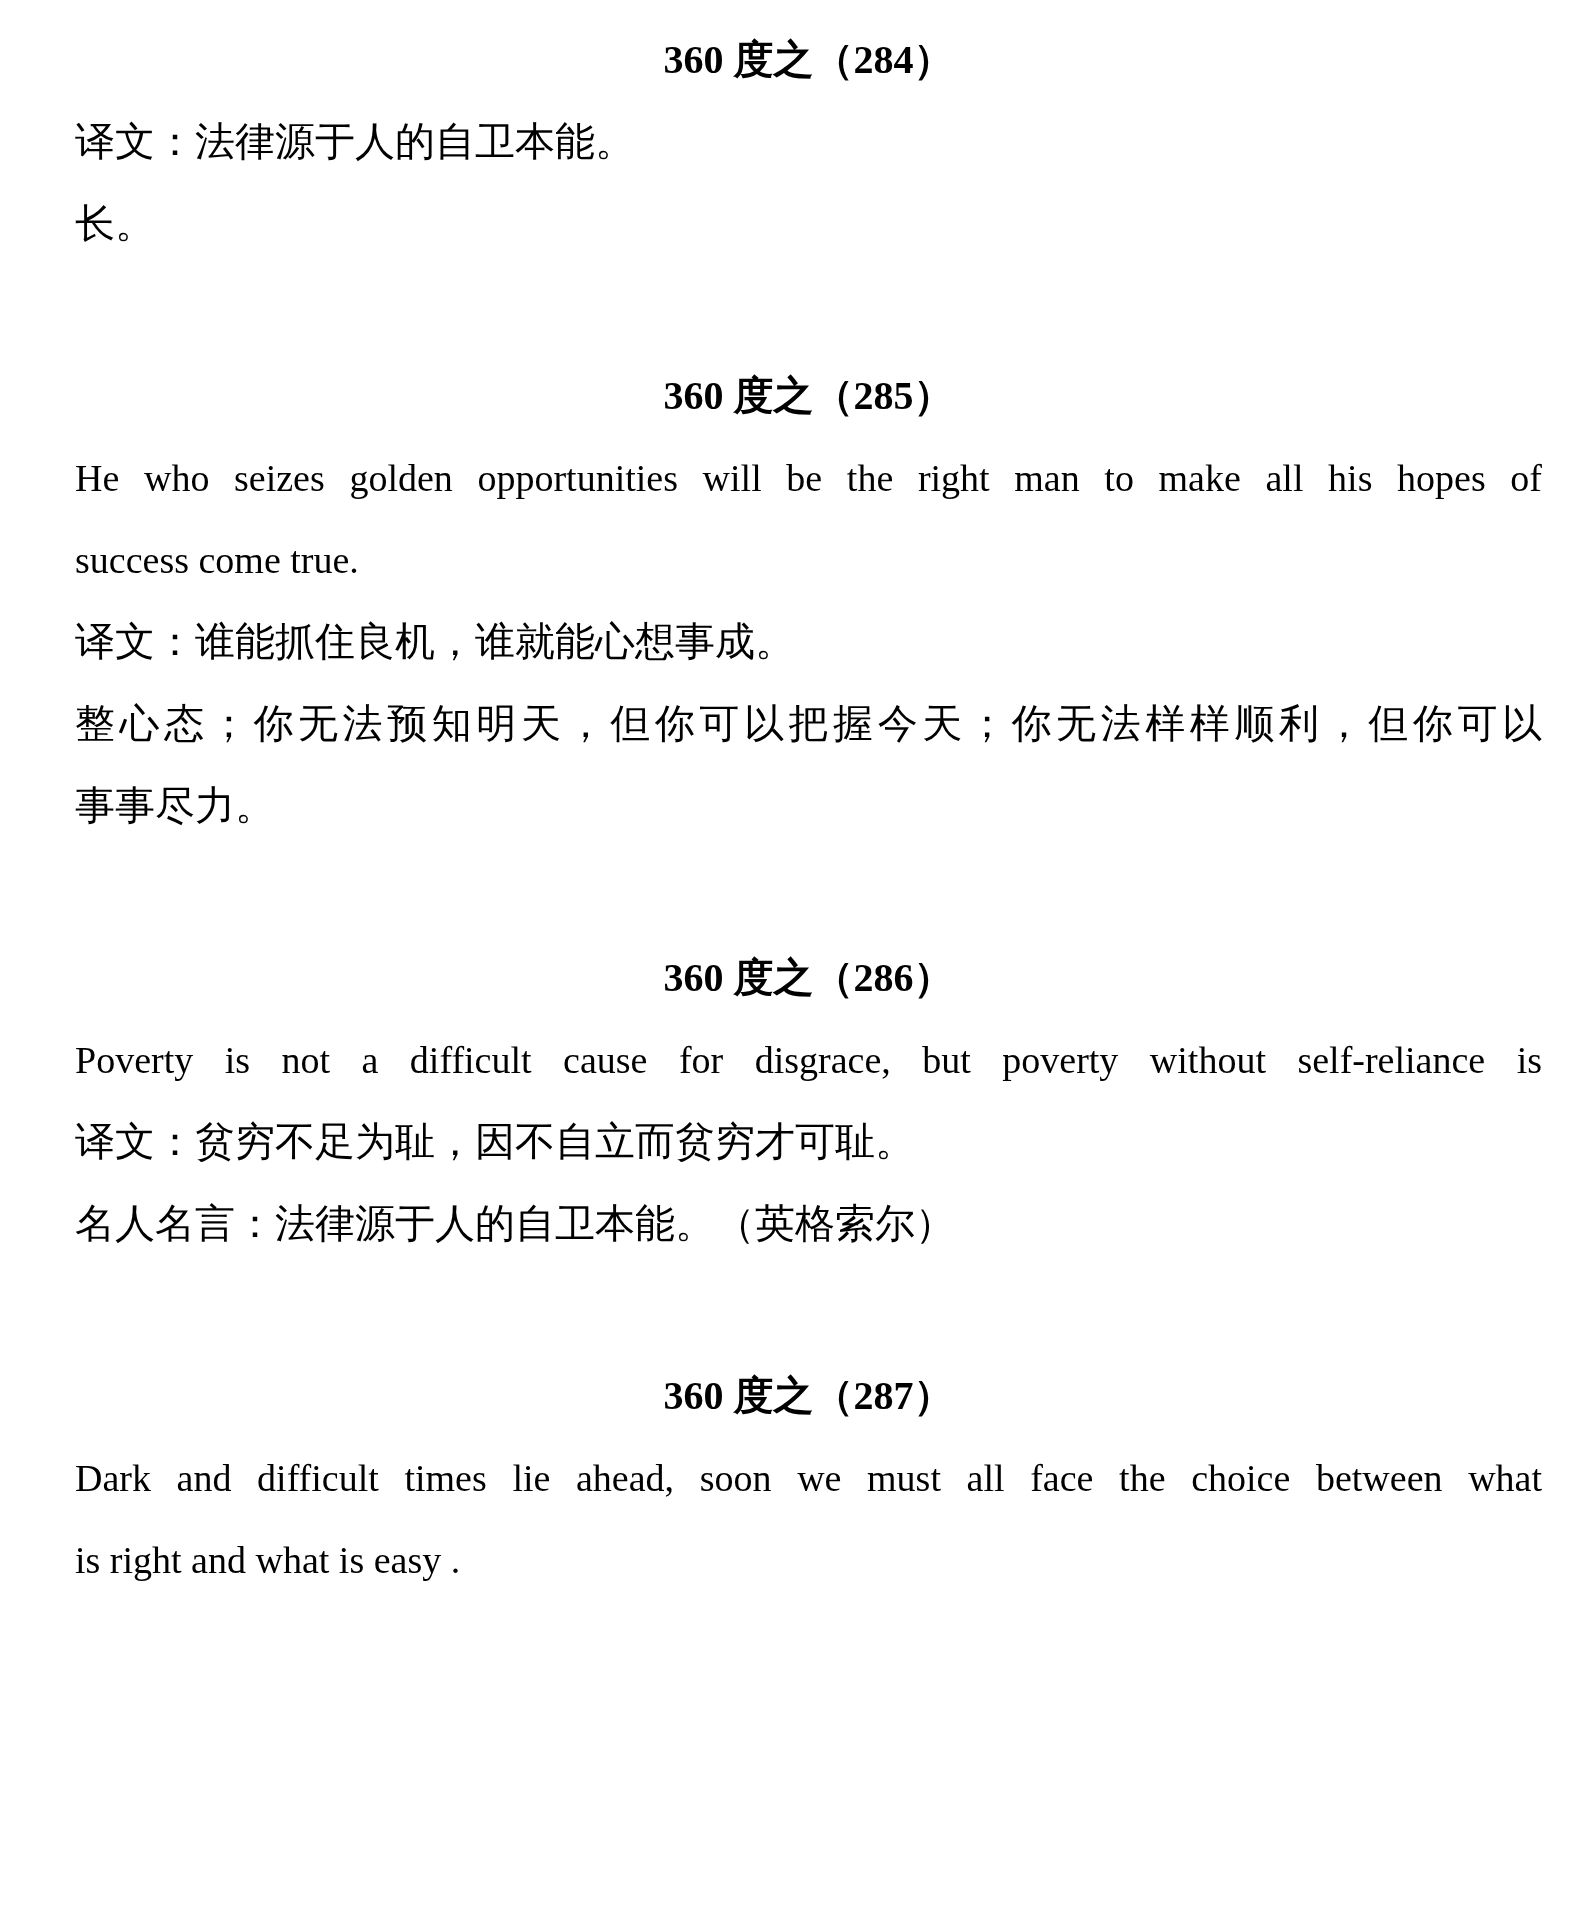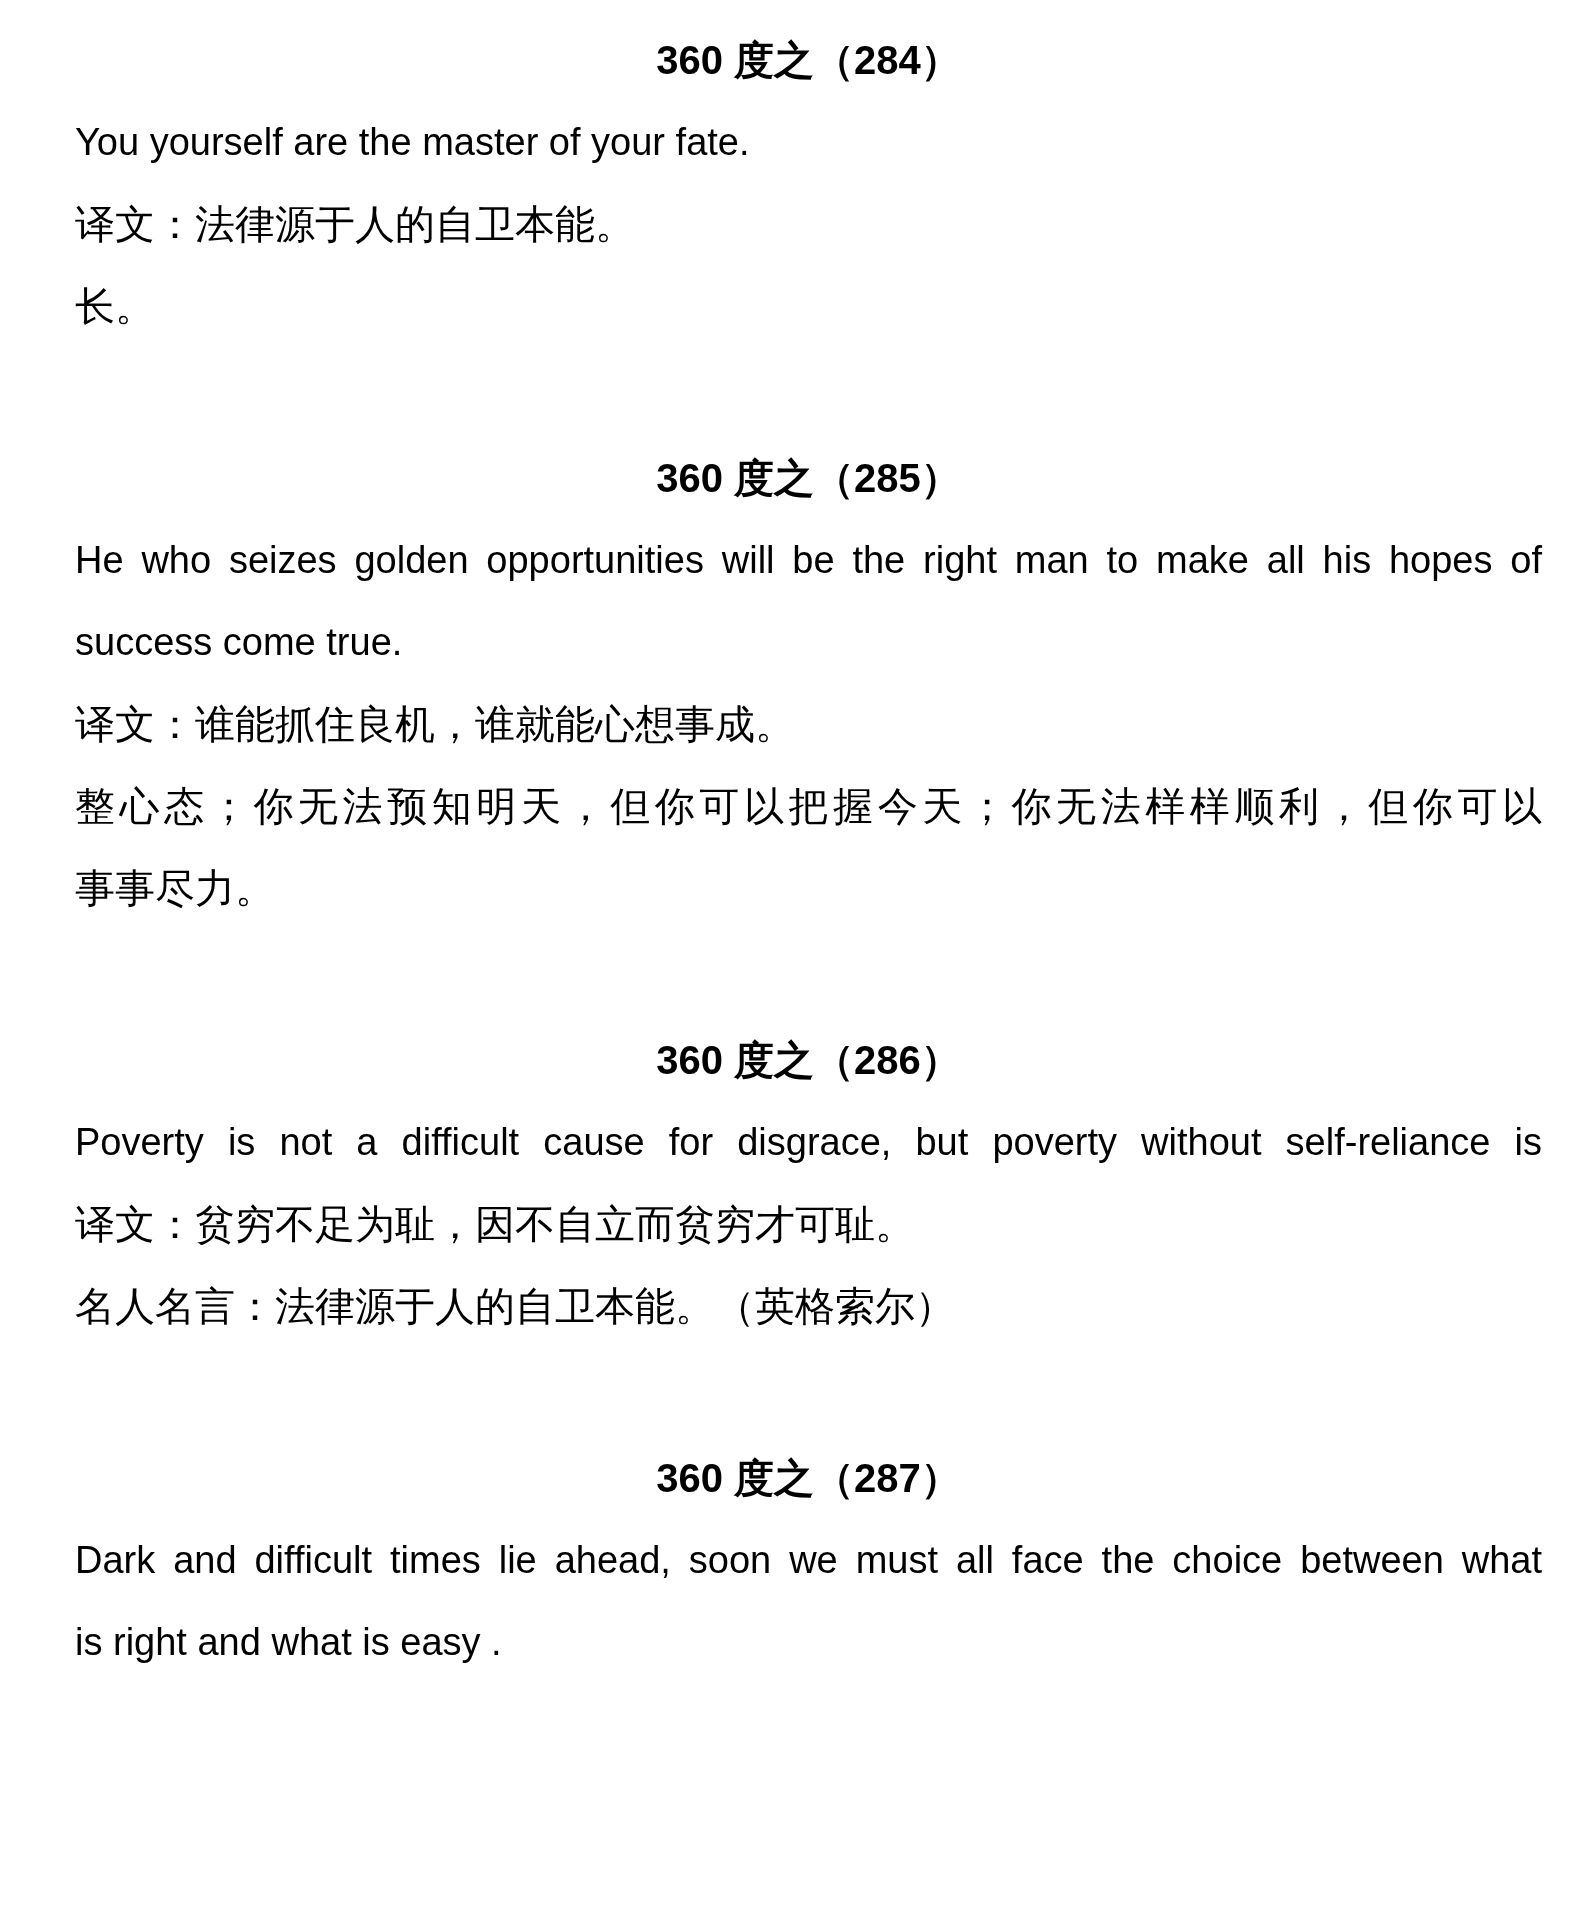--- a/index.html
+++ b/index.html
@@ -8,21 +8,21 @@
     background: #ffffff;
   }
   .page {
     position: relative;
     width: 1587px;
     height: 1929px;
     box-sizing: border-box;
     padding: 19px 45px 0 75px;
     background: #ffffff;
     color: #000000;
-    font-family: Liberation Sans, sans-serif;
+    font-family: Liberation Serif, serif;
     overflow: hidden;
   }
   section.entry { margin: 0; }
   section.entry + section.entry { margin-top: 90px; }
   .title {
     margin: 0;
     height: 82px;
     line-height: 82px;
     font-size: 40px;
     font-weight: bold;
@@ -45,21 +45,20 @@
     text-align-last: justify;
   }
 </style>
 </head>
 <body>
 
 <div class="page">
 
   <section class="entry">
     <h2 class="title">360 度之（284）</h2>
-    <div class="line en">You yourself are the master of your fate.</div>
     <div class="line zh">译文：法律源于人的自卫本能。</div>
     <div class="line zh">长。</div>
   </section>
 
   <section class="entry">
     <h2 class="title">360 度之（285）</h2>
     <div class="line en full">He who seizes golden opportunities will be the right man to make all his hopes of</div>
     <div class="line en">success come true.</div>
     <div class="line zh">译文：谁能抓住良机，谁就能心想事成。</div>
     <div class="line zh full">整心态；你无法预知明天，但你可以把握今天；你无法样样顺利，但你可以</div>

